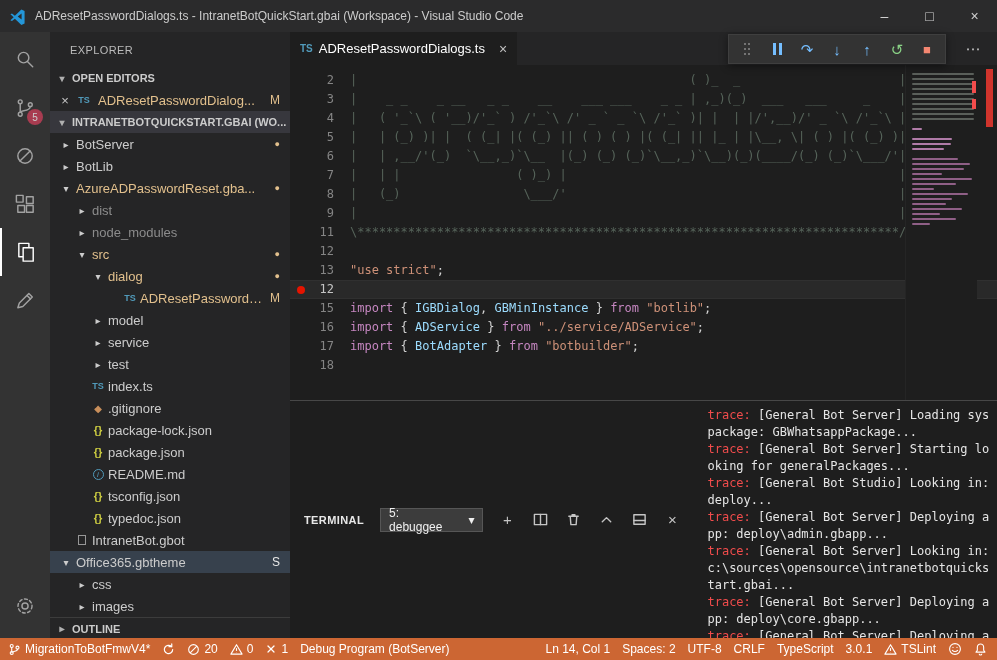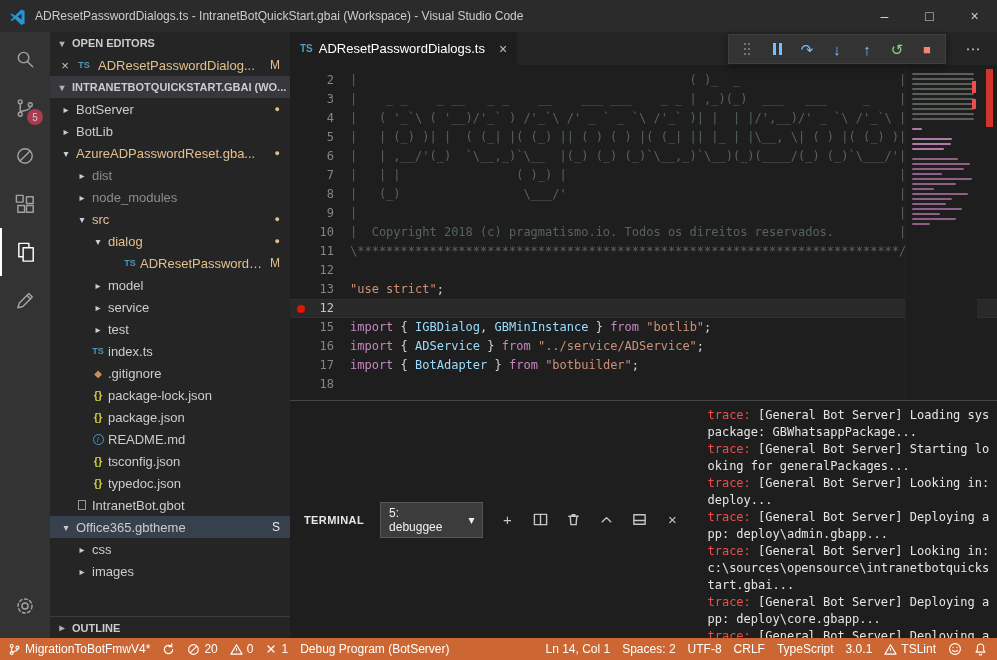--- a/index.html
+++ b/index.html
@@ -91,21 +91,21 @@
   .mm-bar{height:2px;margin:0 4px 3px 6px;border-radius:1px;}
   .mm-red{position:absolute;width:4px;background:#f14c4c;right:1px;}
   .scrollzone{position:absolute;top:0;right:0;width:20px;height:100%;}
   .ov-red{position:absolute;right:4px;top:4px;width:7px;height:58px;background:#d0342c;}
 
   
   .terminal{flex:0 0 238px;background:#1e1e1e;border-top:1px solid #474747;display:flex;flex-direction:row;min-height:0;}
   .t-header{flex:0 0 32px;display:flex;align-items:center;padding:0 12px 0 14px;gap:16px;}
   .t-tab{font-size:11px;font-weight:bold;letter-spacing:.4px;color:#e7e7e7;cursor:pointer;}
   .t-actions{margin-left:auto;display:flex;align-items:center;gap:15px;color:#c5c5c5;}
-  .t-select{background:#3c3c3c;border:1px solid #565656;color:#f0f0f0;font-size:12px;height:36px;
+  .t-select{background:#3c3c3c;border:1px solid #565656;color:#f0f0f0;font-size:12px;height:24px;
     display:flex;align-items:center;padding:0 8px;gap:26px;cursor:pointer;}
   .t-act{display:flex;align-items:center;justify-content:center;width:18px;height:20px;cursor:pointer;}
   .t-content{flex:1;overflow:hidden;padding:6px 4px 0 14px;font-family:"DejaVu Sans Mono","Liberation Mono",monospace;
     font-size:12px;line-height:17px;color:#e5e5e5;}
   .t-line{white-space:pre-wrap;word-break:break-all;}
   .t-line.clip{white-space:pre;overflow:hidden;}
   .t-prefix{color:var(--trace);}
 
   
   .statusbar{flex:0 0 22px;background:var(--status);display:flex;align-items:center;color:#ffffff;
@@ -179,20 +179,21 @@
         </div>
         <div class="ab-item ab-bottom">
           <svg class="ic" width="23" height="23" viewBox="0 0 24 24" stroke="currentColor" fill="none" stroke-width="1.5" stroke-linecap="round" stroke-linejoin="round">
             <circle cx="11.5" cy="11.5" r="3.2"></circle>
             <circle cx="11.5" cy="11.5" r="7.3" stroke-dasharray="3 2.6"></circle>
           </svg>
         </div>
       </div>
 
     <div class="sidebar">
+      <div class="sb-title">EXPLORER</div>
 
       <div class="sec-head">
         <span class="tw">▾</span>
         <span>OPEN EDITORS</span>
       </div>
 
       <div class="oe-row">
         <span class="oe-close">×</span>
         <span class="fi">
             <span class="ic-ts">TS</span>
@@ -442,24 +443,20 @@
               <span class="gutter">7</span>
               <span class="code-text"><span class="sc">|   | |                ( )_) |                                              |</span></span>
             </div>
             <div class="code-row">
               <span class="gutter">8</span>
               <span class="code-text"><span class="sc">|   (_)                 \___/'                                              |</span></span>
             </div>
             <div class="code-row">
               <span class="gutter">9</span>
               <span class="code-text"><span class="sc">|                                                                           |</span></span>
-            </div>
-            <div class="code-row">
-              <span class="gutter">10</span>
-              <span class="code-text"><span class="sc">|  Copyright 2018 (c) pragmatismo.io. Todos os direitos reservados.         |</span></span>
             </div>
             <div class="code-row">
               <span class="gutter">11</span>
               <span class="code-text"><span class="sc">\***************************************************************************/</span></span>
             </div>
             <div class="code-row">
               <span class="gutter">12</span>
               <span class="code-text"></span>
             </div>
             <div class="code-row">
@@ -564,21 +561,21 @@
                 </span>
                 <span class="t-act">
                   <span class="glyph">×</span>
                 </span>
               </span>
           </div>
         </div>
         <div class="t-content" id="t-content">
             <div class="t-line"><span class="t-prefix">trace:</span><span> [General Bot Server] Loading sys package: GBWhatsappPackage...</span></div>
             <div class="t-line"><span class="t-prefix">trace:</span><span> [General Bot Server] Starting looking for generalPackages...</span></div>
-            <div class="t-line"><span class="t-prefix">trace:</span><span> [General Bot Server] Looking in: deploy...</span></div>
+            <div class="t-line"><span class="t-prefix">trace:</span><span> [General Bot Studio] Looking in: deploy...</span></div>
             <div class="t-line"><span class="t-prefix">trace:</span><span> [General Bot Server] Deploying app: deploy\admin.gbapp...</span></div>
             <div class="t-line"><span class="t-prefix">trace:</span><span> [General Bot Server] Looking in: c:\sources\opensource\intranetbotquickstart.gbai...</span></div>
             <div class="t-line"><span class="t-prefix">trace:</span><span> [General Bot Server] Deploying app: deploy\core.gbapp...</span></div>
             <div class="t-line"><span class="t-prefix">trace:</span><span> [General Bot Server] Deploying app: deploy\customer-satisfaction.gbapp...</span></div>
             <div class="t-line"><span class="t-prefix">trace:</span><span> [General Bot Server] Deploying app: deploy\kb.gbapp...</span></div>
             <div class="t-line clip"><span class="t-prefix">trace:</span><span> [General Bot Server] App (.gbapp) deployed: c:\sources\opensource\intranetbotquickstart.g</span></div>
           </div>
       </div>
 
     </div>

